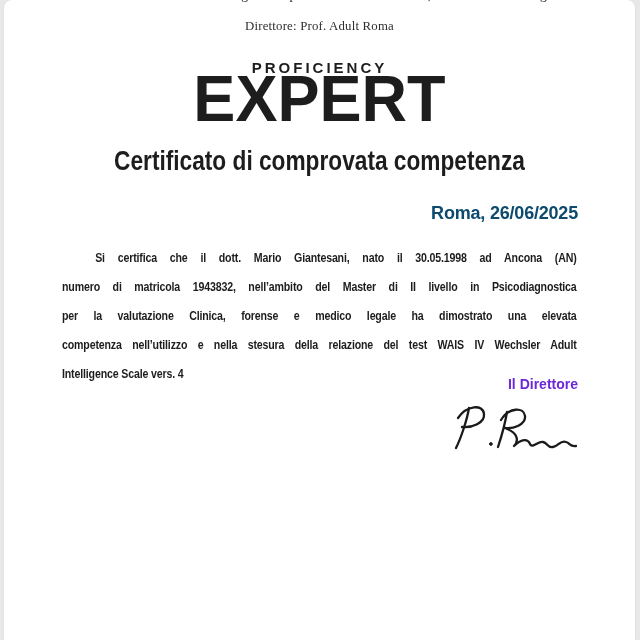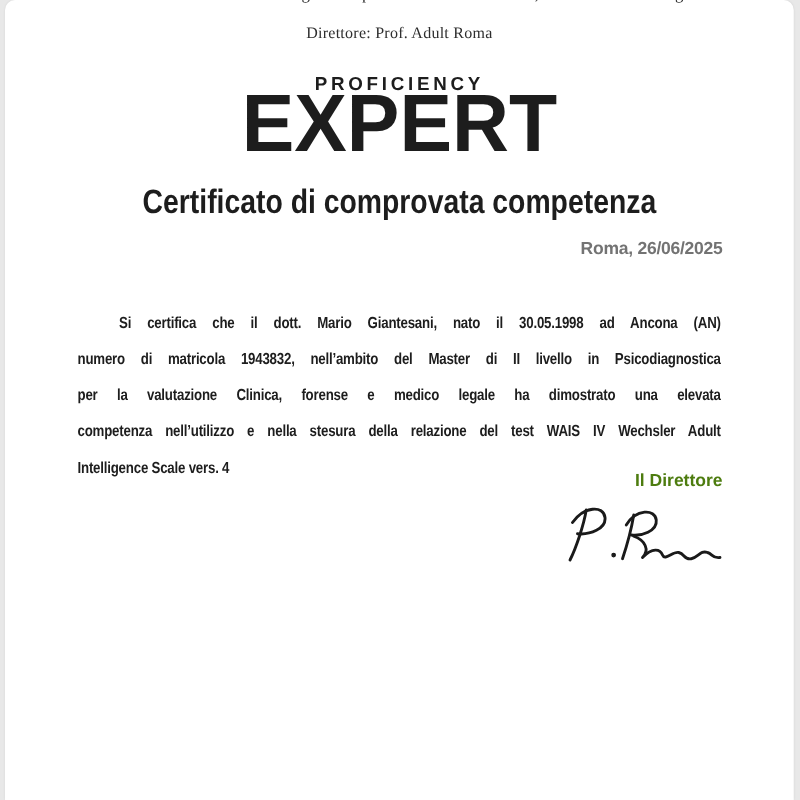--- a/index.html
+++ b/index.html
@@ -48,42 +48,42 @@
   }
   .subtitle{
     position:absolute; top:144px; left:0; width:100%;
     text-align:center;
     font-weight:bold; font-size:27px; line-height:34px;
     color:#1d1d1d;
     transform:scaleX(0.84);
     transform-origin:50% 50%;
   }
   .place-date{
-    position:absolute; top:190px; right:57px;
-    font-weight:bold; font-size:14px; color:#737373;
+    position:absolute; top:203px; right:57px;
+    font-weight:bold; font-size:18px; color:#0c4a6e;
     letter-spacing:-0.2px;
   }
   .body-block{
     position:absolute; top:243px; left:58px;
     width:620px;
     transform:scaleX(0.83);
     transform-origin:0 0;
     color:#1d1d1d;
   }
   .body-line{
     font-weight:bold; font-size:12.8px; line-height:29px;
     letter-spacing:-0.2px;
     text-align:justify; text-align-last:justify;
     white-space:normal;
   }
   .body-line:first-child{ text-indent:40px; }
   .body-line:last-child{ text-align-last:left; }
   .signer-title{
     position:absolute; top:376px; right:57px;
-    font-weight:bold; font-size:14px; color:#4d7c0f;
+    font-weight:bold; font-size:14px; color:#6d28d9;
   }
   .signature{
     position:absolute; top:398px; right:52px;
     width:140px; height:58px;
   }
   .signature svg{ display:block; width:100%; height:100%; }
 </style>
 </head>
 <body>
 

